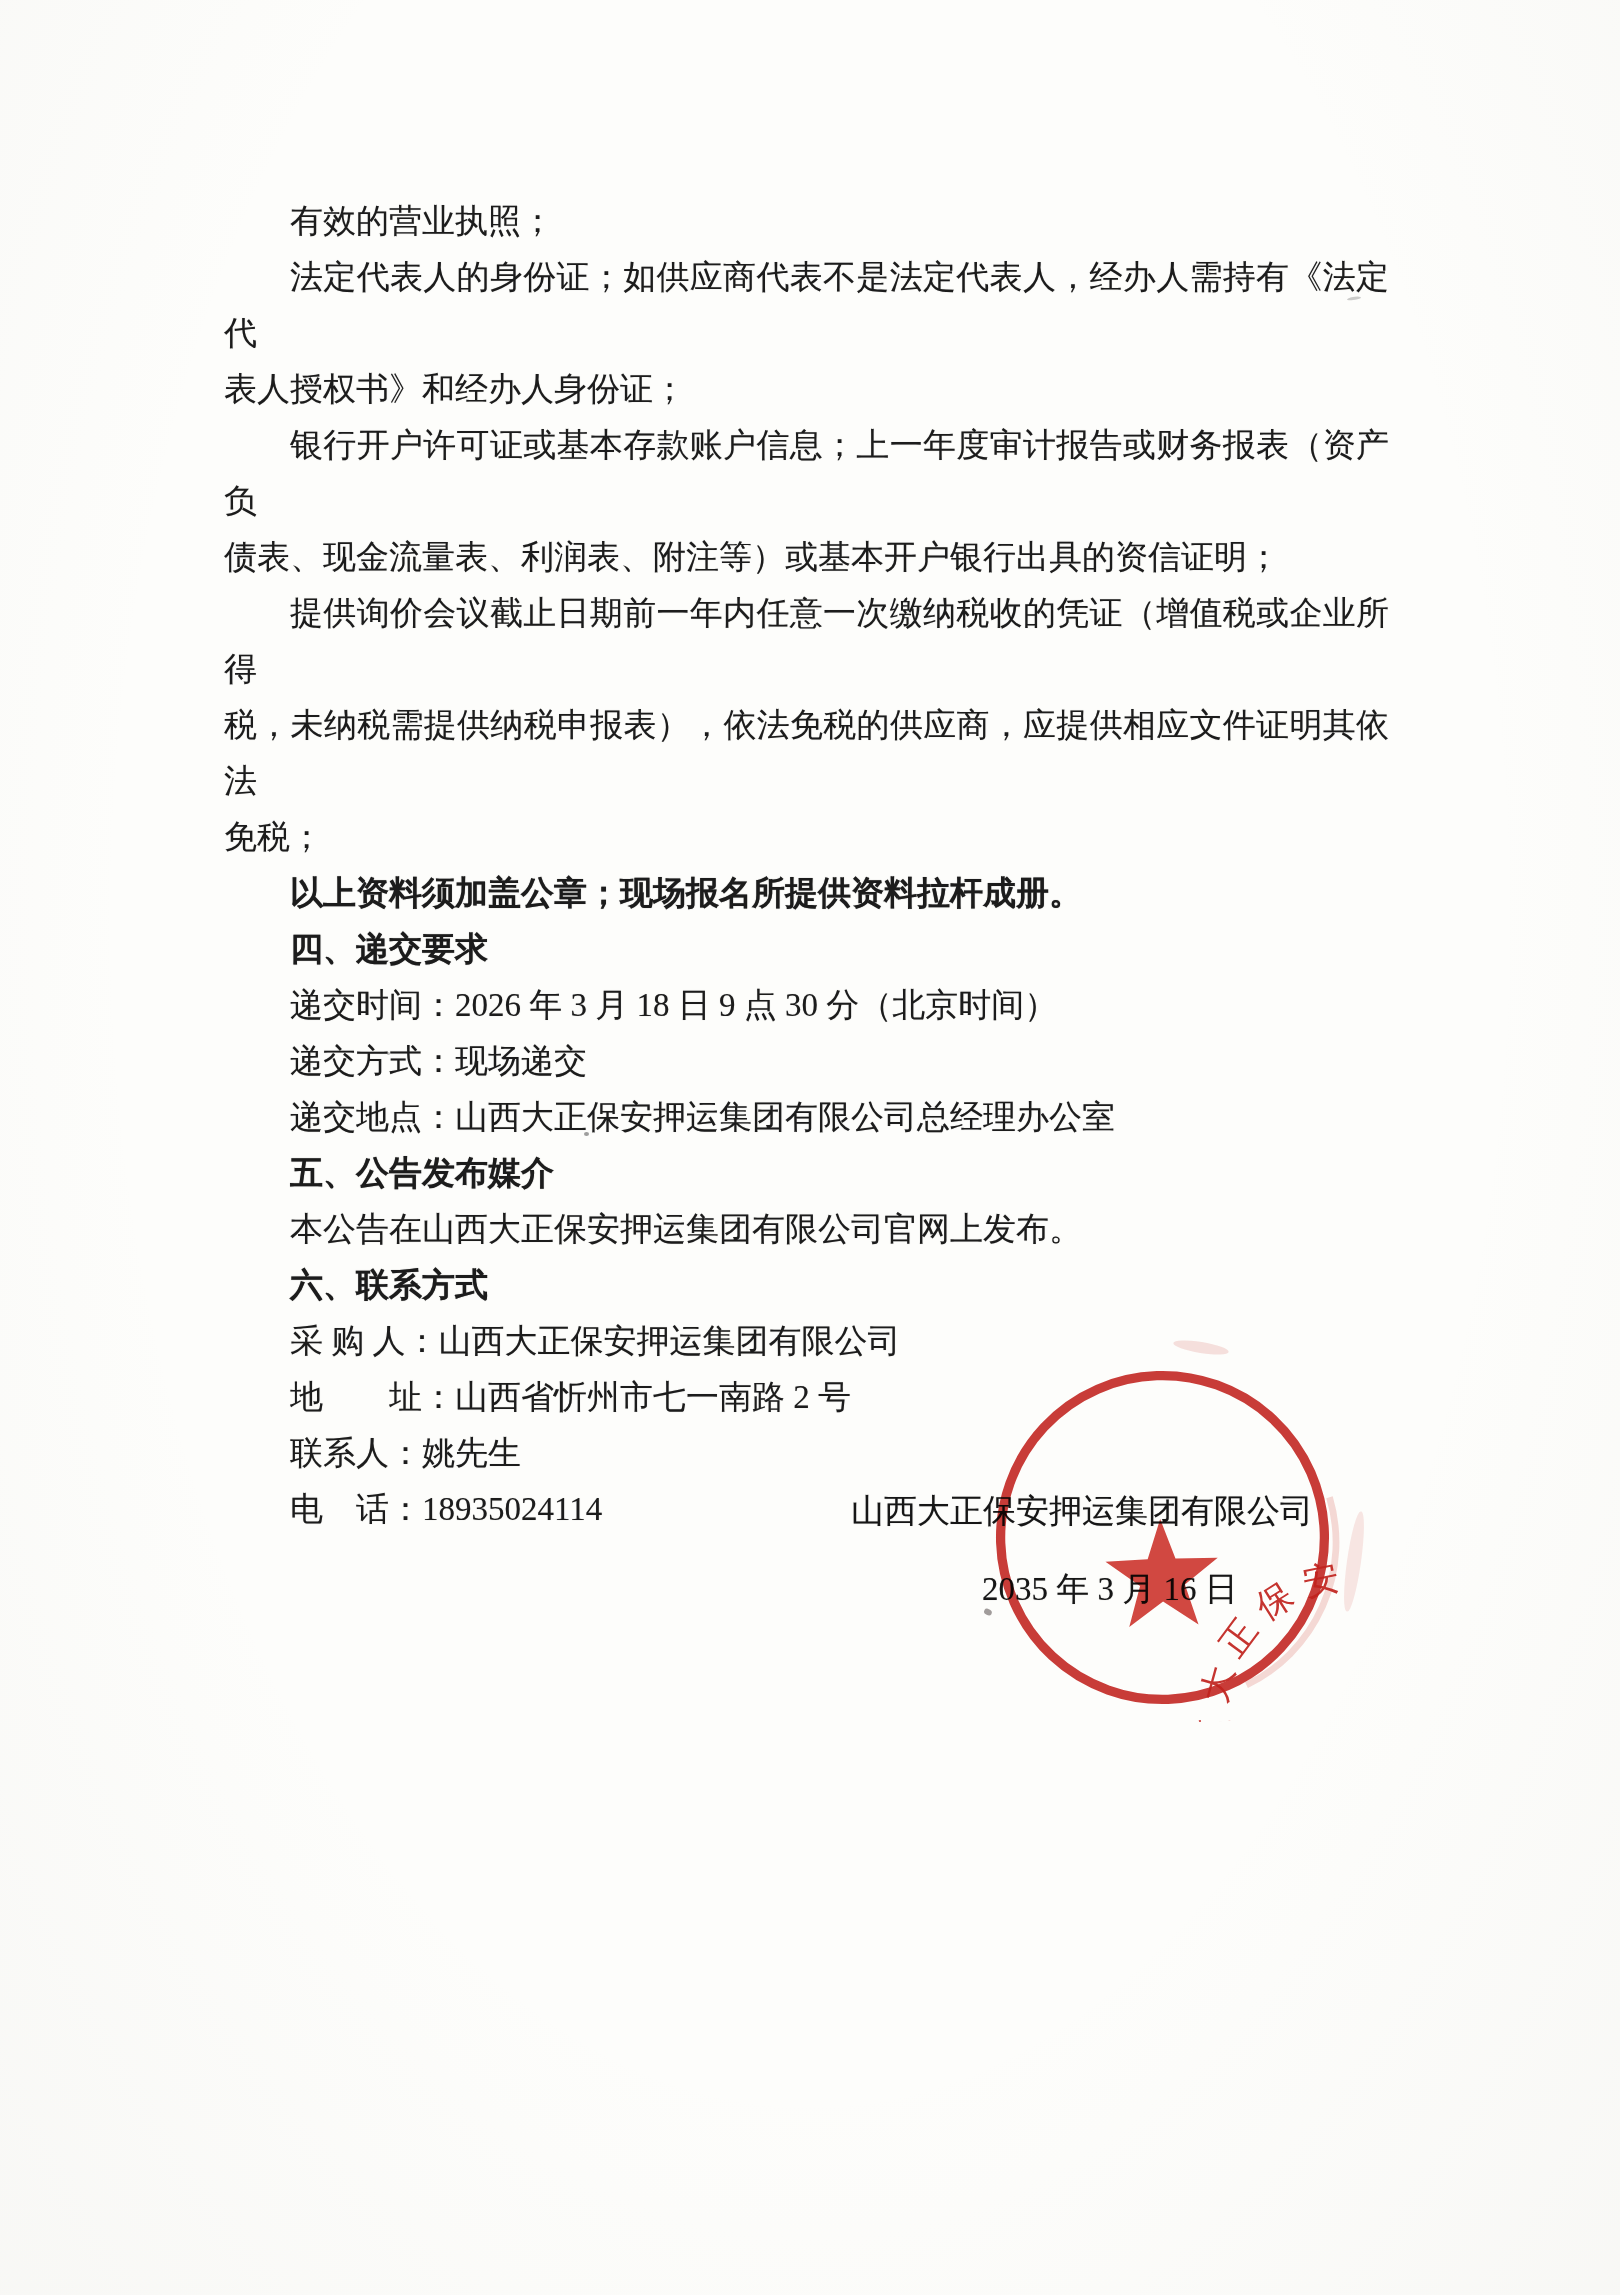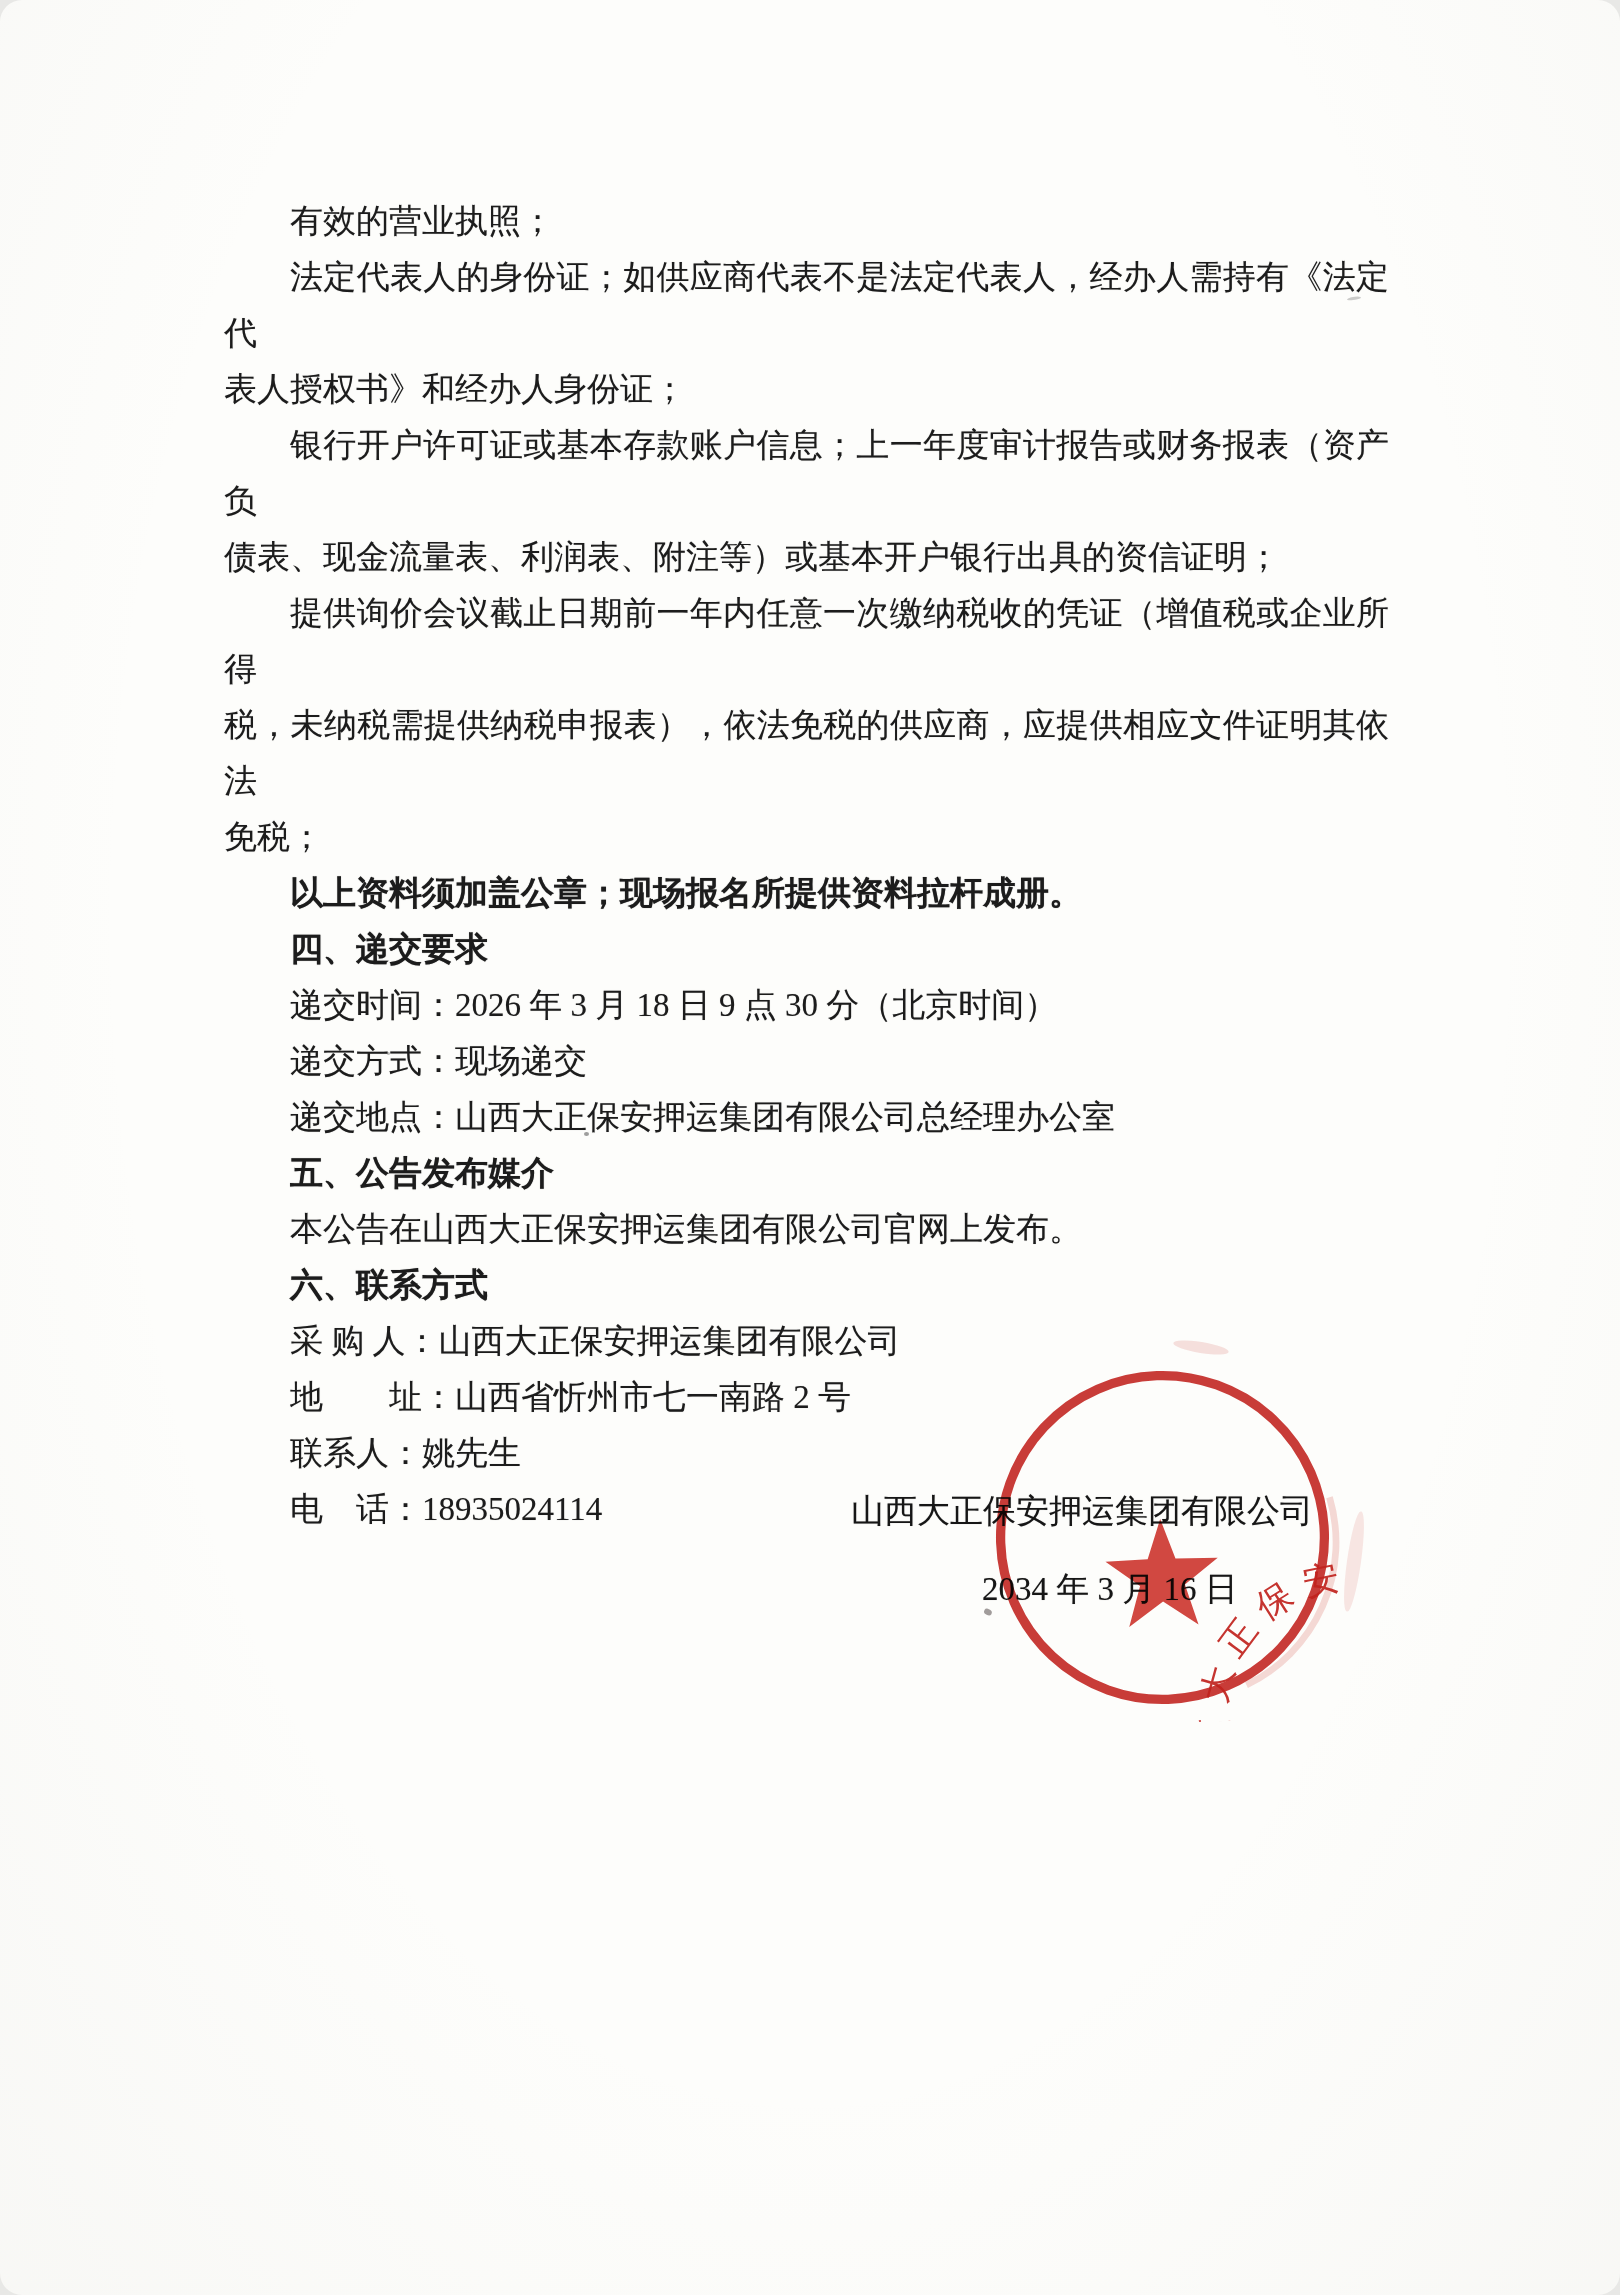--- a/index.html
+++ b/index.html
@@ -4,21 +4,20 @@
 <style>
   html,body { margin:0; padding:0; background:#e8e8e6; }
   .page {
     position:relative;
     width:1620px; height:2295px;
     margin:0 auto;
     background:#fdfdfb;
     overflow:hidden;
     font-family:"Liberation Serif","DejaVu Serif",serif;
     color:#1c1c1c;
-    border-radius:22px;
   }
   
   .page::after{
     content:""; position:absolute; inset:0; pointer-events:none;
     background:radial-gradient(ellipse at 50% 40%, rgba(255,255,255,0) 60%, rgba(180,178,170,0.07) 100%);
   }
   .doc {
     position:absolute; left:224px; top:193px; width:1165px;
     font-size:33px; line-height:56px;
     text-shadow:0 0 0.8px rgba(30,30,30,0.35);
@@ -69,21 +68,21 @@
       <div class="ln ind b">五、公告发布媒介</div>
       <div class="ln ind">本公告在山西大正保安押运集团有限公司官网上发布。</div>
       <div class="ln ind b">六、联系方式</div>
       <div class="ln ind">采 购 人：山西大正保安押运集团有限公司</div>
       <div class="ln ind">地　　址：山西省忻州市七一南路 2 号</div>
       <div class="ln ind">联系人：姚先生</div>
       <div class="ln ind">电　话：18935024114</div>
     </div>
 
   <div class="sig company">山西大正保安押运集团有限公司</div>
-  <div class="sig date">2034 年 3 月 16 日</div>
+  <div class="sig date">2035 年 3 月 16 日</div>
 
   <svg class="stamp" viewBox="0 0 440 440" xmlns="http://www.w3.org/2000/svg">
     <defs>
       <path id="arcTop" d="M 95.5 307.2 A 152 152 0 1 1 241.2 370.5"></path>
       <path id="arcCode" d="M 59.6 284.8 A 173 173 0 0 0 226.0 392.9"></path>
     </defs>
 
     <path d="M 405.6 171.3 A 188 188 0 0 1 299.4 390.4" fill="none" stroke="#d4564e" stroke-width="8" opacity="0.22" transform="translate(14,8)"></path>
 
     <circle cx="220" cy="220" r="192" fill="none" stroke="#c42723" stroke-width="11" opacity="0.9"></circle>

